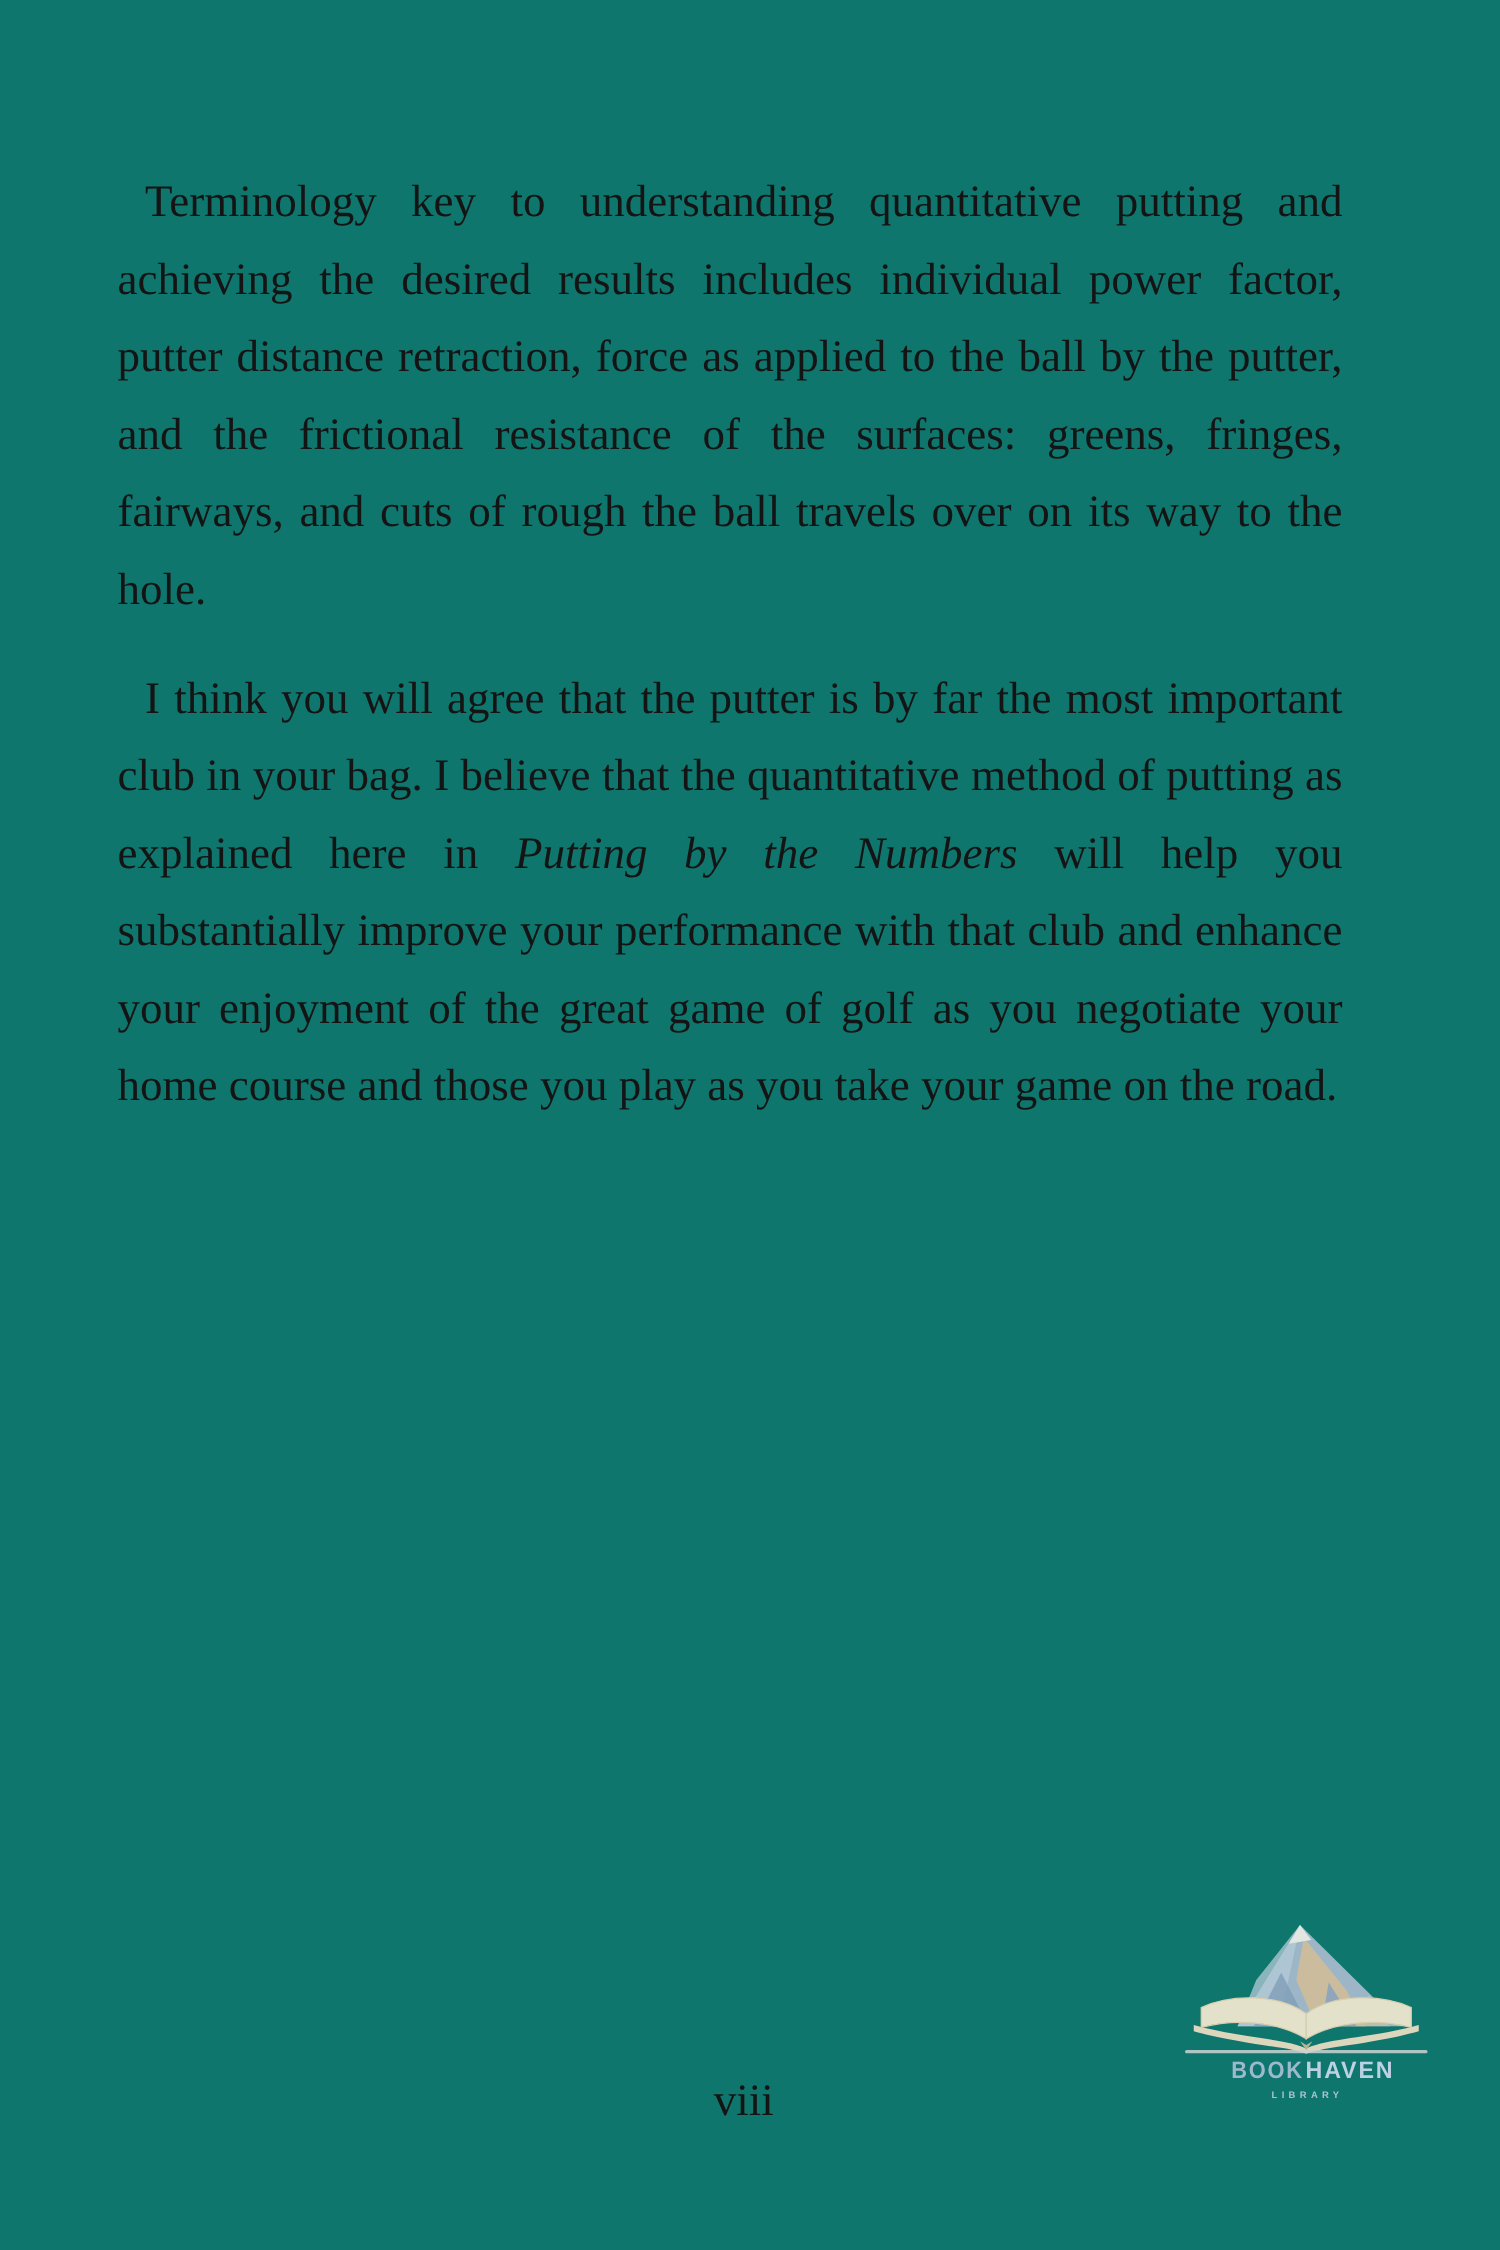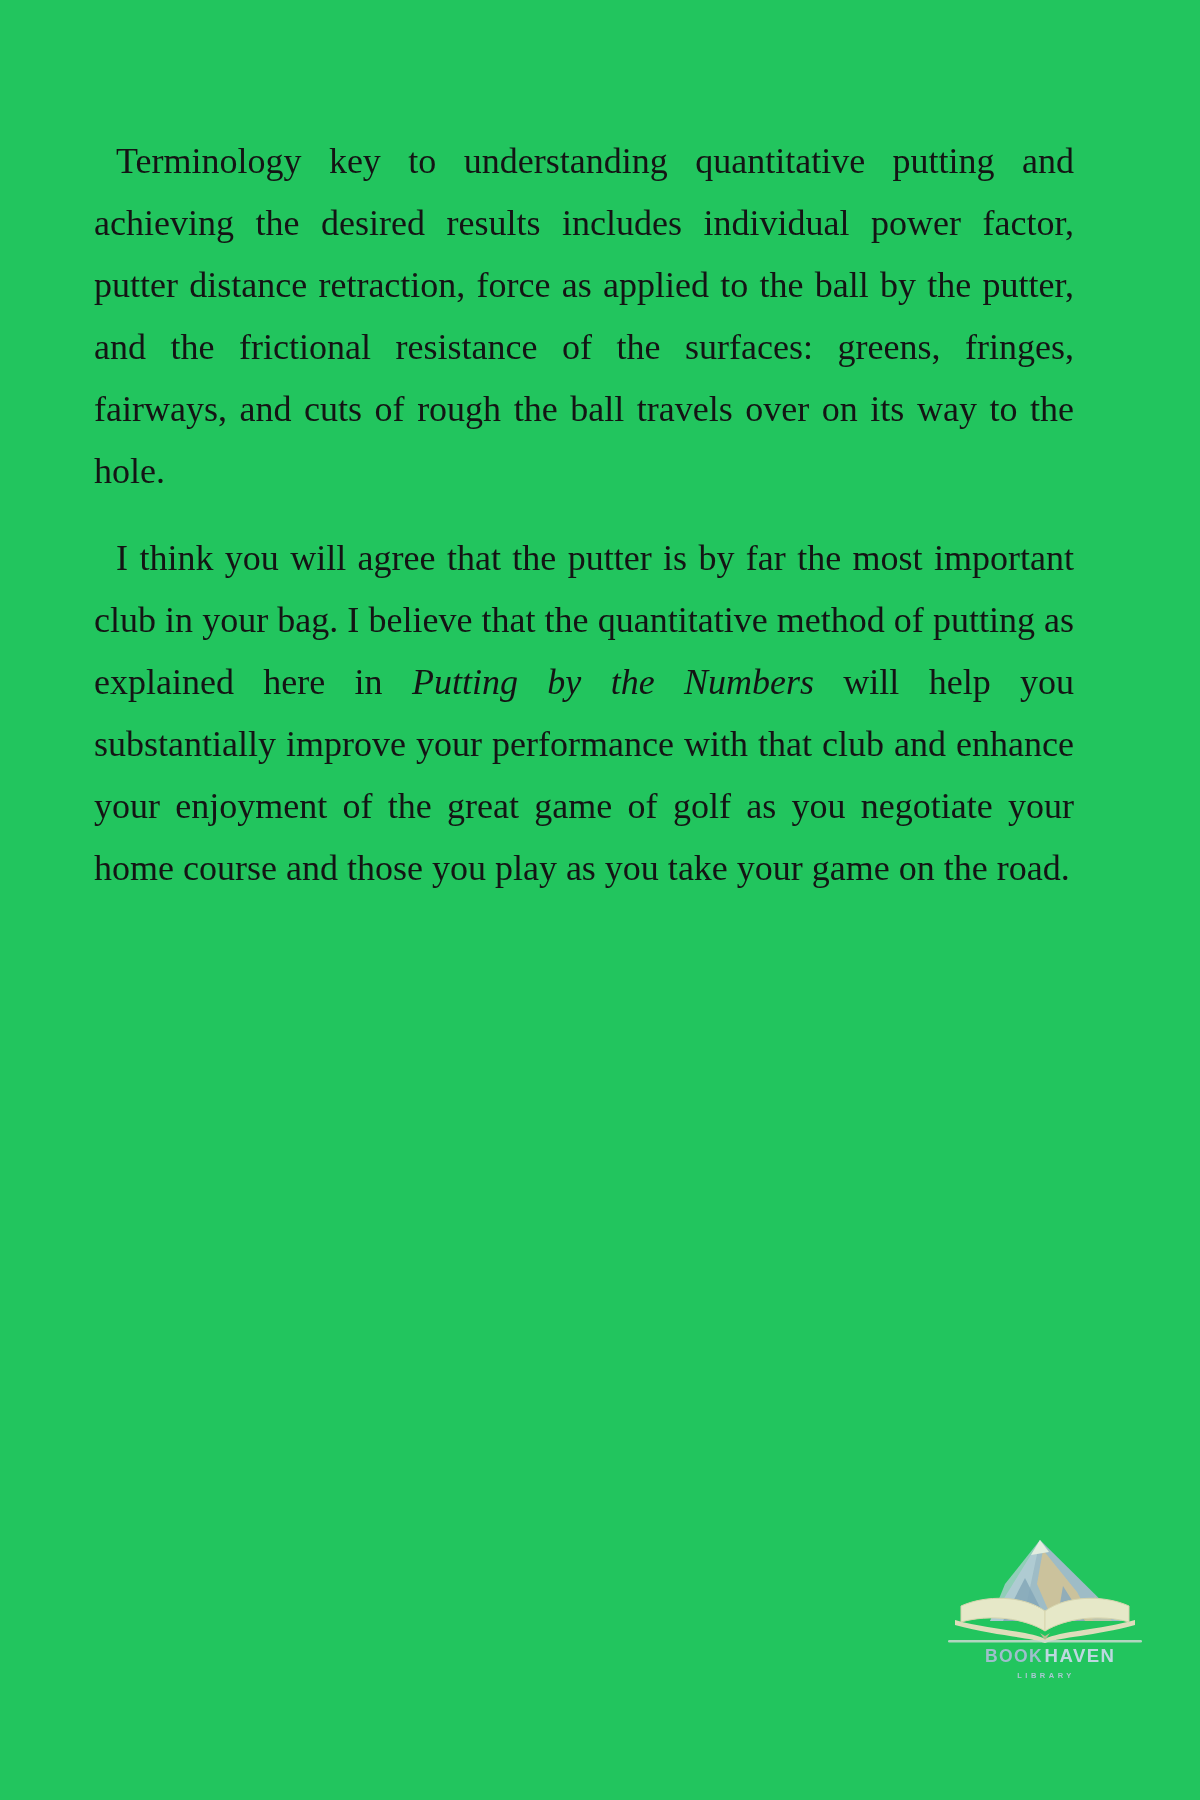--- a/index.html
+++ b/index.html
@@ -4,21 +4,21 @@
 <style>
   html, body {
     margin: 0;
     padding: 0;
     background: #ffffff;
   }
   .page {
     position: relative;
     width: 1200px;
     height: 1800px;
-    background: #22c55e;
+    background: #0f766e;
     overflow: hidden;
     font-family: "Liberation Serif", serif;
   }
   .text-block {
     position: absolute;
     left: 94px;
     top: 130px;
     width: 980px;
     color: #141414;
     font-size: 36px;
@@ -71,20 +71,21 @@
 </head>
 <body>
 
 <div class="page">
 
   <main class="text-block">
     <p>Terminology key to understanding quantitative putting and achieving the desired results includes individual power factor, putter distance retraction, force as applied to the ball by the putter, and the frictional resistance of the surfaces: greens, fringes, fairways, and cuts of rough the ball travels over on its way to the hole.</p>
     <p><span>I think you will agree that the putter is by far the most important club in your bag. I believe that the quantitative method of putting as explained here in </span><em>Putting by the Numbers</em><span> will help you substantially improve your performance with that club and enhance your enjoyment of the great game of golf as you negotiate your home course and those you play as you take your game on the road.</span></p>
   </main>
 
+  <div class="page-number">viii</div>
 
   <div class="watermark">
     <svg viewBox="0 0 205 170" xmlns="http://www.w3.org/2000/svg">
 
       <g>
         <polygon points="95,14 177,95 45,95" fill="#a9bccf"></polygon>
         <polygon points="95,14 60,58 45,95 78,95" fill="#c3d2e0" opacity="0.75"></polygon>
         <polygon points="98,24 132,66 148,95 108,95 92,58" fill="#e3c39a" opacity="0.85"></polygon>
         <polygon points="80,52 102,95 58,95" fill="#8aa2bf" opacity="0.8"></polygon>
         <polygon points="118,60 140,95 112,95" fill="#93a9c4" opacity="0.9"></polygon>

